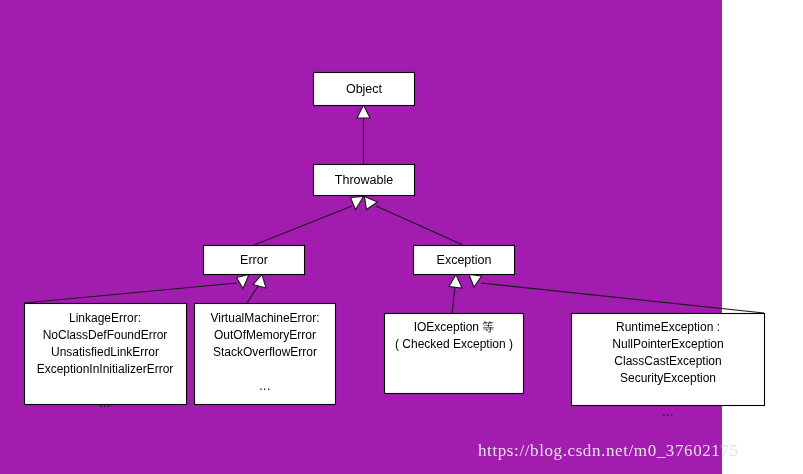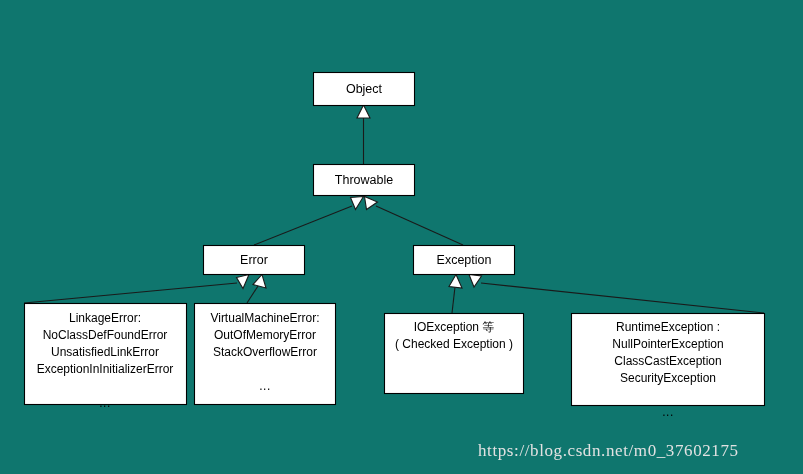--- a/index.html
+++ b/index.html
@@ -9,23 +9,23 @@
     background: #ffffff;
   }
   body {
     width: 803px;
     height: 474px;
     overflow: hidden;
     font-family: "Liberation Sans", sans-serif;
   }
   #diagram-root {
     position: relative;
-    width: 803px;
+    width: 722px;
     height: 474px;
-    background: #0f766e;
+    background: #a21caf;
   }
   svg#uml-canvas {
     position: absolute;
     top: 0;
     left: 0;
     width: 803px;
     height: 474px;
     display: block;
   }
   .box-rect {

